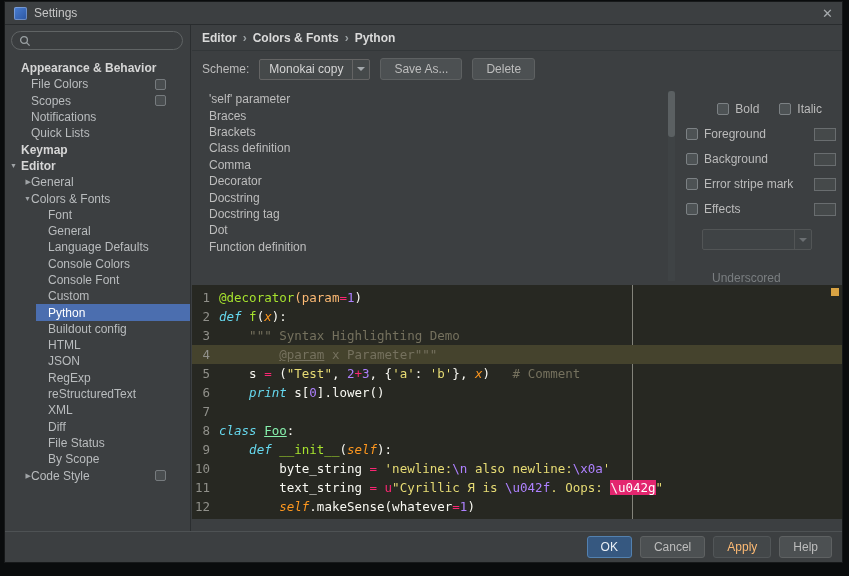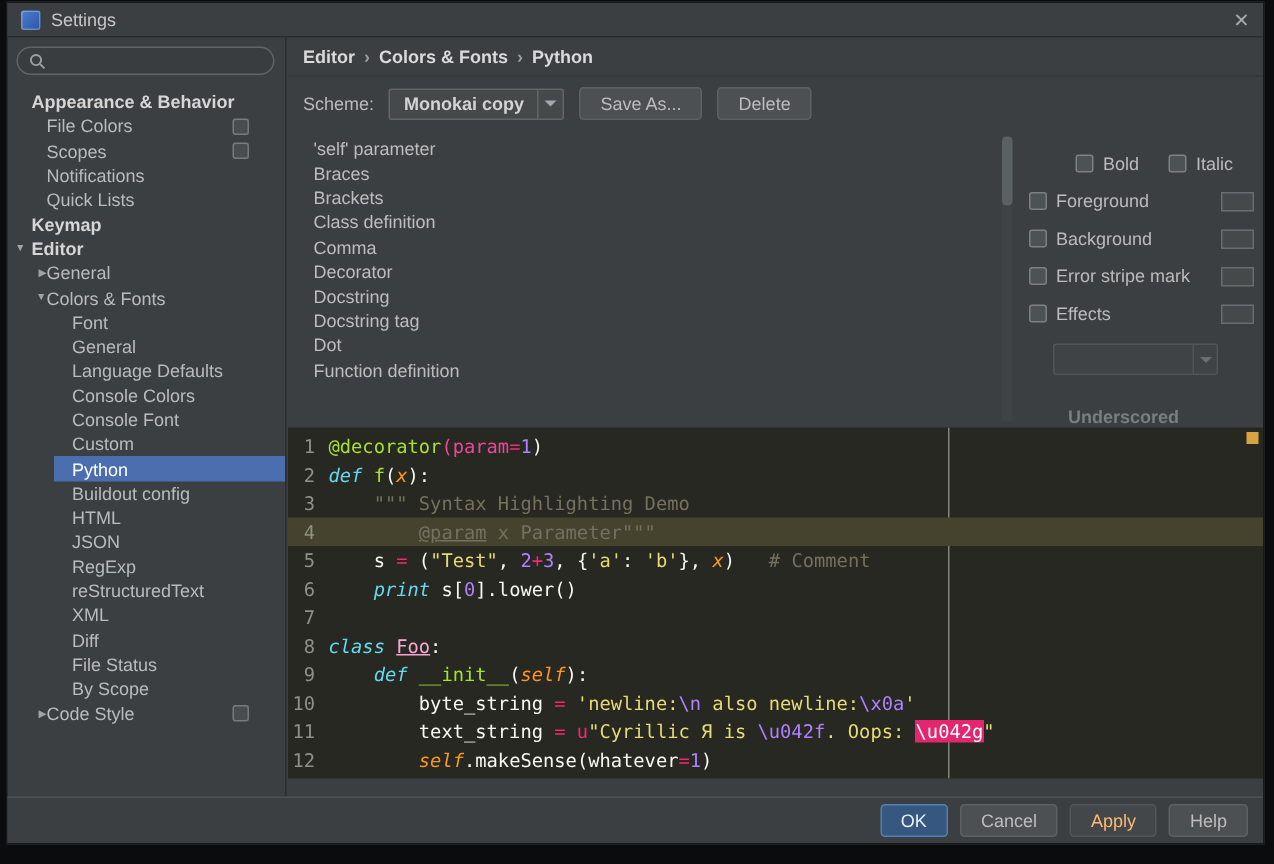--- a/index.html
+++ b/index.html
@@ -29,21 +29,21 @@
   .tree-row.selected .tree-label { color:#ffffff; }
   .tree-icon { margin-left:auto; margin-right:24px; width:11px; height:11px; border:1px solid #8a8f93; border-radius:2px; background:#4e5254; opacity:.75; flex:0 0 11px; }
 
   
   .content { position:absolute; left:187px; top:23px; right:0; bottom:31px; }
   .breadcrumb { height:26px; display:flex; align-items:center; padding-left:10px; gap:6px; border-bottom:1px solid #333739; font-size:12px; font-weight:bold; color:#dadada; }
   .crumb-sep { color:#9aa0a3; }
 
   .scheme-row { height:36px; display:flex; align-items:center; padding-left:10px; gap:10px; font-size:12px; color:#bbbbbb; }
   .combo { display:inline-flex; align-items:stretch; height:21px; background:#45494a; border:1px solid #646464; border-radius:2px; color:#d4d4d4; }
-  .combo-text { padding:0 9px; display:flex; align-items:center;font-weight:bold; }
+  .combo-text { padding:0 9px; display:flex; align-items:center; }
   .combo-arrow { width:17px; border-left:1px solid #646464; display:flex; align-items:center; justify-content:center; }
   .combo-arrow::after { content:""; border-left:4px solid transparent; border-right:4px solid transparent; border-top:4px solid #a3a8ab; }
   .btn { height:22px; padding:0 13px; background:#4c5052; border:1px solid #5e6162; border-radius:3px; color:#bdbdbd; font-size:12px; font-family:"Liberation Sans", sans-serif; display:inline-flex; align-items:center; justify-content:center; }
 
   .middle { position:relative; height:198px; }
   .element-list { position:absolute; left:8px; top:4px; width:466px; height:190px; overflow:hidden; font-size:12px; color:#bdbdbd; }
   .list-item { height:16.4px; display:flex; align-items:center; padding-left:9px; }
   .list-track { position:absolute; left:476px; top:4px; width:7px; height:190px; background:#3f4345; }
   .list-thumb { position:absolute; left:0; top:0; width:7px; height:46px; background:#5b6062; border-radius:3px; }
 
@@ -289,21 +289,21 @@
           </span>
         </div>
       </div>
 
       <div class="preview">
         <div class="margin-guide"></div>
         <div class="error-mark" style="background: rgb(217, 163, 67);"></div>
         <div>
             <div class="code-line">
               <span class="ln" style="color: rgb(144, 144, 138);">1</span>
-              <span class="code"><span style="color: rgb(166, 226, 46);">@decorator</span><span style="color: #ec4899;">(param</span><span style="color: rgb(249, 38, 114);">=</span><span style="color: rgb(174, 129, 255);">1</span><span style="color: rgb(248, 248, 242);">)</span></span>
+              <span class="code"><span style="color: rgb(166, 226, 46);">@decorator</span><span style="color: #fdba74;">(param</span><span style="color: rgb(249, 38, 114);">=</span><span style="color: rgb(174, 129, 255);">1</span><span style="color: rgb(248, 248, 242);">)</span></span>
             </div>
             <div class="code-line">
               <span class="ln" style="color: rgb(144, 144, 138);">2</span>
               <span class="code"><span style="color: rgb(102, 217, 239); font-style: italic;">def </span><span style="color: rgb(166, 226, 46);">f</span><span style="color: rgb(248, 248, 242);">(</span><span style="color: rgb(253, 151, 31); font-style: italic;">x</span><span style="color: rgb(248, 248, 242);">):</span></span>
             </div>
             <div class="code-line">
               <span class="ln" style="color: rgb(144, 144, 138);">3</span>
               <span class="code"><span style="color: rgb(248, 248, 242);">    </span><span style="color: rgb(117, 113, 94);">""" Syntax Highlighting Demo</span></span>
             </div>
             <div class="code-line" style="background: rgb(69, 67, 45);">
@@ -317,21 +317,21 @@
             <div class="code-line">
               <span class="ln" style="color: rgb(144, 144, 138);">6</span>
               <span class="code"><span style="color: rgb(248, 248, 242);">    </span><span style="color: rgb(102, 217, 239); font-style: italic;">print</span><span style="color: rgb(248, 248, 242);"> s[</span><span style="color: rgb(174, 129, 255);">0</span><span style="color: rgb(248, 248, 242);">].lower()</span></span>
             </div>
             <div class="code-line">
               <span class="ln" style="color: rgb(144, 144, 138);">7</span>
               <span class="code"></span>
             </div>
             <div class="code-line">
               <span class="ln" style="color: rgb(144, 144, 138);">8</span>
-              <span class="code"><span style="color: rgb(102, 217, 239); font-style: italic;">class </span><span style="color: #f9a8d4; text-decoration: underline;">Foo</span><span style="color: rgb(248, 248, 242);">:</span></span>
+              <span class="code"><span style="color: rgb(102, 217, 239); font-style: italic;">class </span><span style="color: #86efac; text-decoration: underline;">Foo</span><span style="color: rgb(248, 248, 242);">:</span></span>
             </div>
             <div class="code-line">
               <span class="ln" style="color: rgb(144, 144, 138);">9</span>
               <span class="code"><span style="color: rgb(248, 248, 242);">    </span><span style="color: rgb(102, 217, 239); font-style: italic;">def </span><span style="color: rgb(166, 226, 46);">__init__</span><span style="color: rgb(248, 248, 242);">(</span><span style="color: rgb(253, 151, 31); font-style: italic;">self</span><span style="color: rgb(248, 248, 242);">):</span></span>
             </div>
             <div class="code-line">
               <span class="ln" style="color: rgb(144, 144, 138);">10</span>
               <span class="code"><span style="color: rgb(248, 248, 242);">        byte_string </span><span style="color: rgb(249, 38, 114);">= </span><span style="color: rgb(230, 219, 116);">'newline:</span><span style="color: rgb(174, 129, 255);">\n</span><span style="color: rgb(230, 219, 116);"> also newline:</span><span style="color: rgb(174, 129, 255);">\x0a</span><span style="color: rgb(230, 219, 116);">'</span></span>
             </div>
             <div class="code-line">

